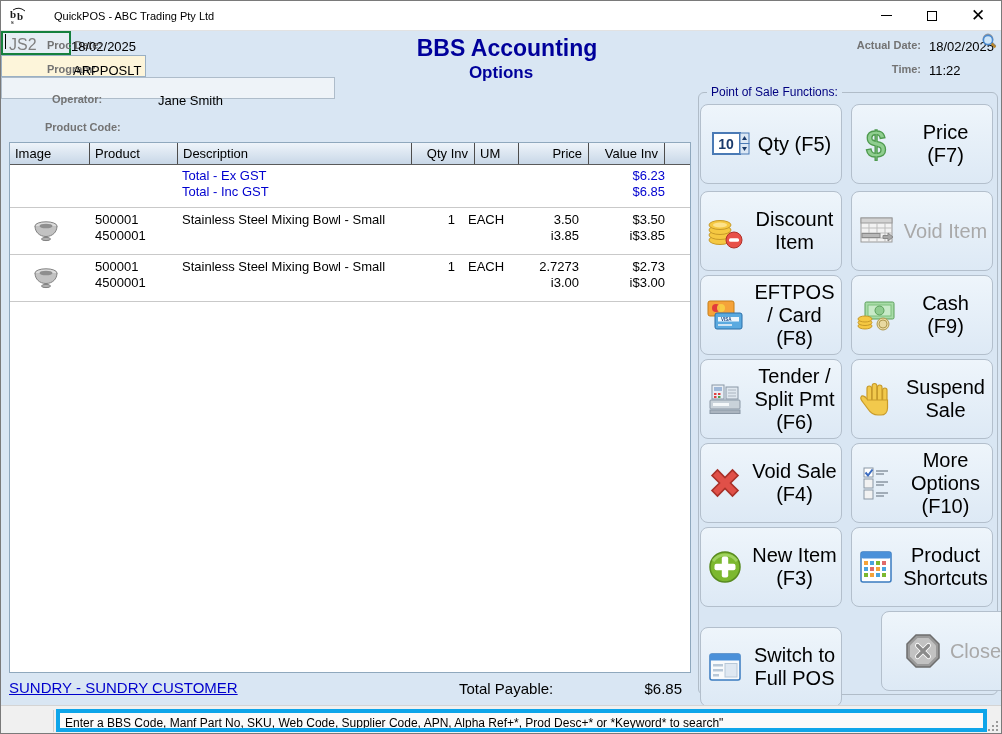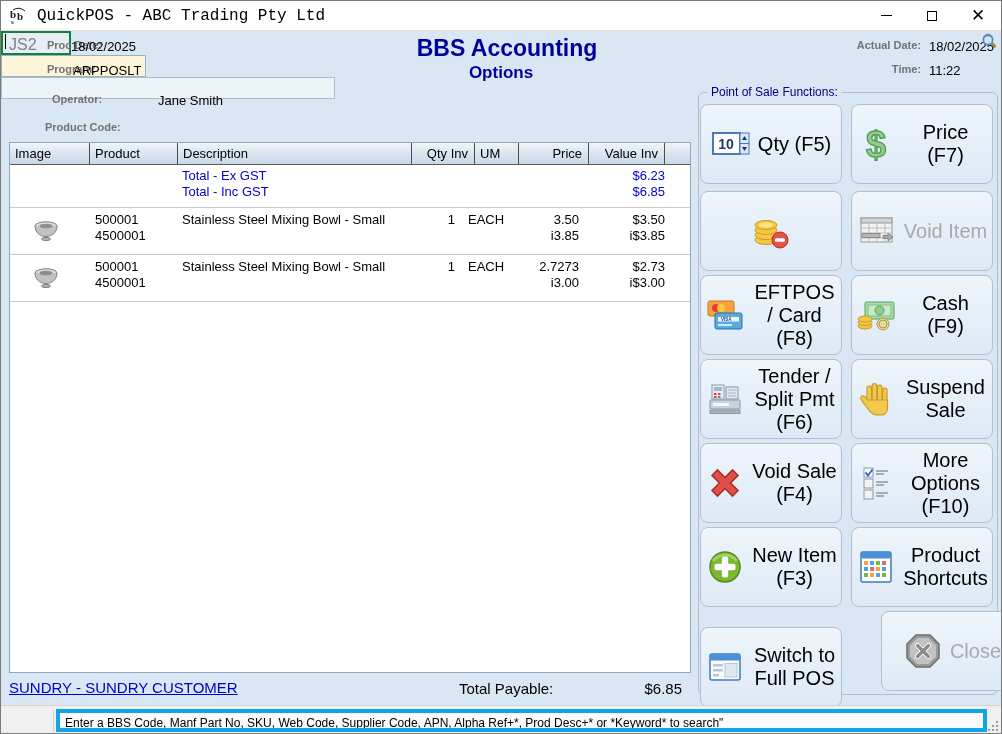--- a/index.html
+++ b/index.html
@@ -2,21 +2,21 @@
 <html><head>
 <meta charset="utf-8">
 <style>
   * { margin:0; padding:0; box-sizing:border-box; }
   html,body { width:1002px; height:734px; font-family:"Liberation Sans", sans-serif; }
   #window { position:relative; width:1002px; height:734px; background:#d9e6f3; border:1px solid #7a7a7a; overflow:hidden; }
 
   
   .titlebar { position:absolute; top:0; left:0; right:0; height:30px; background:#ffffff; display:flex; align-items:center; border-bottom:1px solid #e2e2e2; }
   .app-icon { margin-left:8px; width:20px; height:18px; }
-  .title-text { margin-left:8px; font-size:16px; color:#000;font-family:Liberation Mono, monospace; }
+  .title-text { margin-left:25px; font-size:11px; color:#000; }
   .win-controls { margin-left:auto; display:flex; height:100%; }
   .win-btn { width:46px; height:100%; display:flex; align-items:center; justify-content:center; color:#000; }
   .glyph-min { width:11px; height:1px; background:#000; display:block; }
   .glyph-max { width:10px; height:10px; border:1px solid #000; display:block; }
   .glyph-close { font-size:17px; line-height:1; }
 
   
   .main { position:absolute; top:30px; left:0; right:0; bottom:0; background:#d9e6f3; }
   .abs { position:absolute; }
   .lbl { font-weight:bold; font-size:11px; color:#737373;padding-left:36px; }
@@ -240,20 +240,21 @@
                 <ellipse cx="15" cy="29" rx="11" ry="4.5"></ellipse>
                 <ellipse cx="15" cy="24" rx="11" ry="4.5"></ellipse>
                 <ellipse cx="15" cy="19" rx="11" ry="4.5"></ellipse>
                 <ellipse cx="15" cy="14" rx="11" ry="4.5"></ellipse>
               </g>
               <ellipse cx="15" cy="14" rx="7" ry="2.5" fill="#fde28a"></ellipse>
               <circle cx="29" cy="29" r="8" fill="#e85048" stroke="#b03028"></circle>
               <rect x="24" y="27.3" width="10" height="3.4" rx="1.5" fill="#fff"></rect>
             </svg>
           </span>
+          <span class="bl">Discount Item</span>
         </div>
         <div class="pos-btn disabled" style="left: 850px; top: 160px;">
           <span class="ic">
             <svg width="40" height="40" viewBox="0 0 40 40">
               <rect x="4" y="7" width="31" height="24" fill="#f2f2f2" stroke="#9a9a9a"></rect>
               <rect x="4" y="7" width="31" height="5" fill="#d2d2d2" stroke="#9a9a9a"></rect>
               <g stroke="#bdbdbd">
                 <line x1="4" y1="17" x2="35" y2="17"></line>
                 <line x1="4" y1="22" x2="35" y2="22"></line>
                 <line x1="4" y1="27" x2="35" y2="27"></line>

